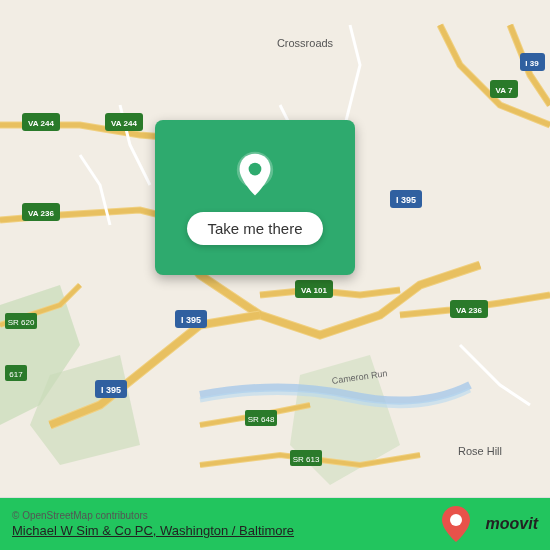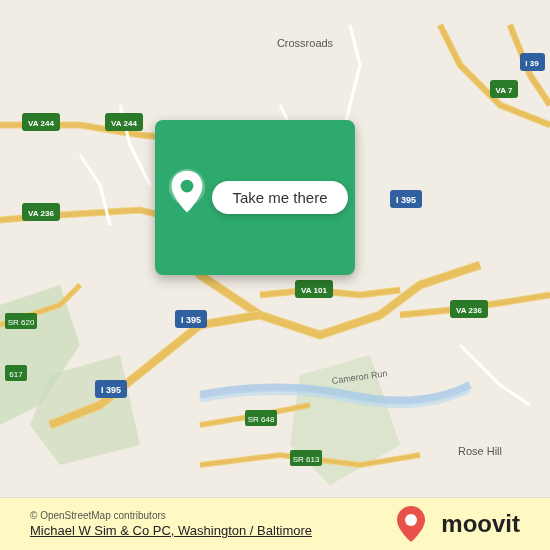--- a/index.html
+++ b/index.html
@@ -31,20 +31,21 @@
     
     .popup-card {
       position: absolute;
       top: 120px;
       left: 155px;
       width: 200px;
       height: 155px;
       background-color: #2eaa6e;
       border-radius: 8px;
       display: flex;
+      flex-direction: column;
       align-items: center;
       justify-content: center;
       box-shadow: 0 4px 12px rgba(0,0,0,0.3);
       z-index: 10;
     }
 
     .location-pin {
       width: 50px;
       height: 50px;
       margin-bottom: 12px;
@@ -61,22 +62,22 @@
       cursor: pointer;
       box-shadow: 0 2px 6px rgba(0,0,0,0.2);
     }
 
     
     .bottom-bar {
       position: absolute;
       bottom: 0;
       left: 0;
       width: 100%;
-      background-color: #fef9c3;
-      padding: 8px 30px;
+      background-color: #22c55e;
+      padding: 8px 12px;
       display: flex;
       align-items: center;
       justify-content: space-between;
       border-top: 1px solid #ddd;
       z-index: 20;
     }
 
     .bottom-left {
       display: flex;
       flex-direction: column;
@@ -95,23 +96,24 @@
       text-decoration: underline;
     }
 
     .moovit-logo {
       display: flex;
       align-items: center;
       gap: 4px;
     }
 
     .moovit-text {
-      font-size: 24px;
+      font-size: 16px;
       font-weight: 700;
       color: #222;
+      font-style: italic;
       margin-left: 12px;
     }
 
     
     .map-svg {
       position: absolute;
       top: 0; left: 0;
       width: 100%;
       height: 100%;
     }

